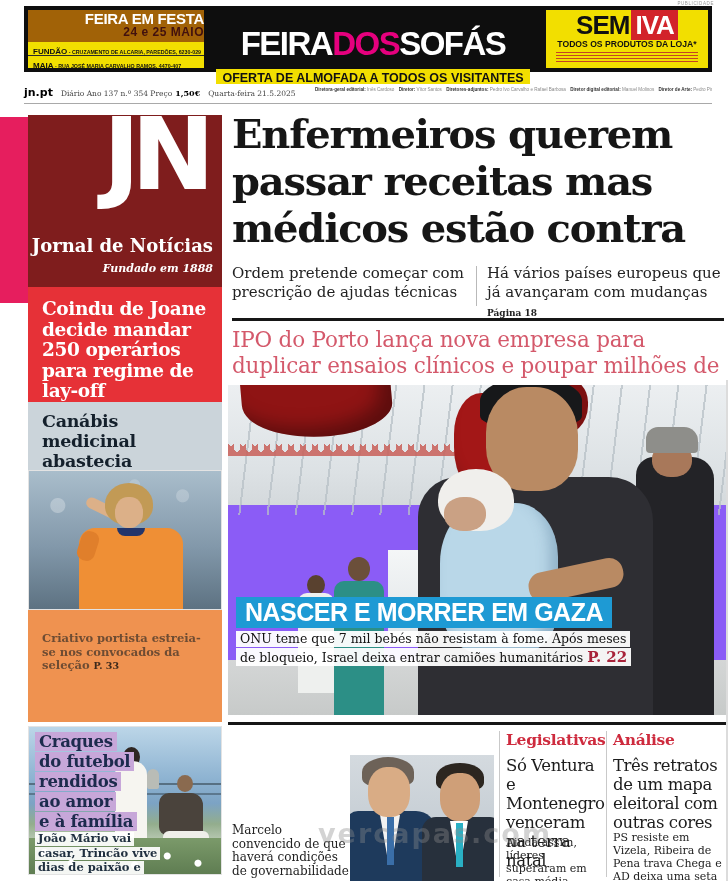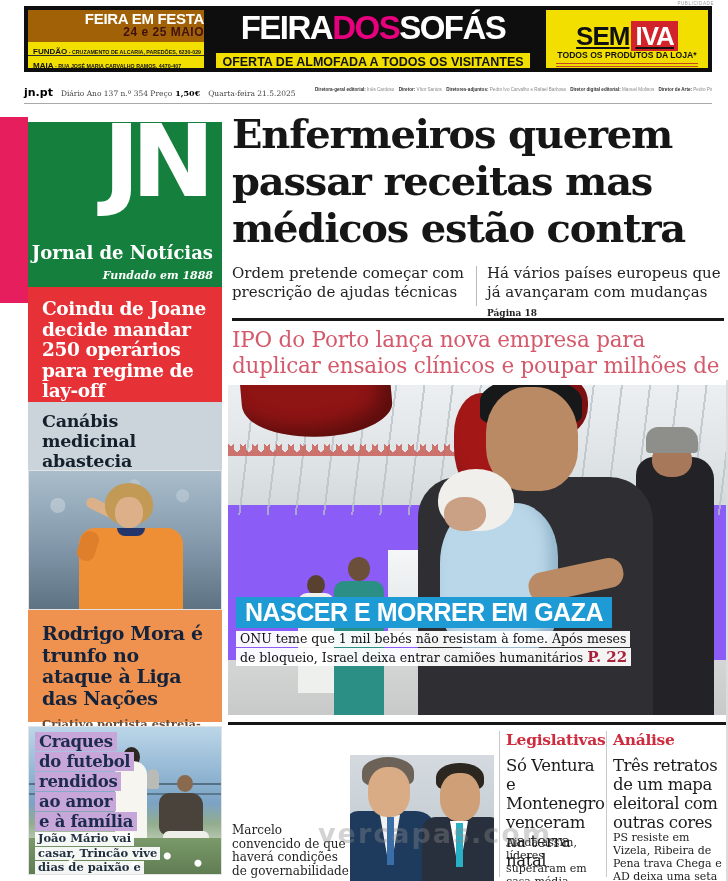--- a/index.html
+++ b/index.html
@@ -15,46 +15,46 @@
   .ad-banner { position:absolute; left:24px; top:6px; width:688px; height:66px; background:#0e0e0e; }
   .ad-left { position:absolute; left:4px; top:4px; width:176px; height:58px; overflow:hidden; }
   .ad-left-red { height:32px; background:#a16207; text-align:right; padding-top:1px; }
   .ad-left-title { font:900 15px/15px "Liberation Sans", sans-serif; color:#fff; letter-spacing:-.3px; }
   .ad-left-dates { font:900 12px/13px "Liberation Sans", sans-serif; color:#42110e; letter-spacing:.5px; }
   .ad-left-yellow { height:26px; background:#f2df00; }
   .venue-row { height:13px; line-height:13px; padding-left:5px; white-space:nowrap; border-top:1px solid #2a2a2a; }
   .venue-row:first-child { border-top:none; }
   .venue-name { font:900 8px "Liberation Sans", sans-serif; color:#111; }
   .venue-addr { font:700 5.3px "Liberation Sans", sans-serif; color:#111; }
-  .ad-center { position:absolute; left:184px; top:4px; width:330px; height:58px; text-align:center; }
+  .ad-center { position:absolute; left:184px; top:20px; width:330px; height:58px; text-align:center; }
   .ad-center-title { font:900 33px/36px "Liberation Sans", sans-serif; color:#fff; letter-spacing:-1.5px; white-space:nowrap; }
   .ad-center-title .dos { color:#e6007e; }
   .ad-center-offer { position:absolute; left:8px; right:8px; bottom:0; height:15px; background:#f2df00;
                      font:800 12.5px/19px "Liberation Sans", sans-serif; color:#111; white-space:nowrap; }
   .ad-right { position:absolute; right:4px; top:4px; width:162px; height:58px; background:#f2df00; text-align:center; overflow:hidden; }
-  .semiva { font:900 26px/28px "Liberation Sans", sans-serif; letter-spacing:-1px; color:#111; padding-top:12px; white-space:nowrap;text-decoration:underline; }
+  .semiva { font:900 26px/28px "Liberation Sans", sans-serif; letter-spacing:-1px; color:#111; padding-top:1px; white-space:nowrap; }
   .semiva .iva { background:#d2232a; color:#fff; padding:0 4px; margin-left:2px; }
   .ad-right-tagline { font:900 8.6px/10px "Liberation Sans", sans-serif; color:#111; }
   .ad-right-fine { margin:3px 10px 0; height:11px;
                    background:repeating-linear-gradient(180deg, rgba(190,40,40,.85) 0 1px, transparent 1px 3px); }
 
   
   .masthead { position:absolute; left:24px; top:81px; width:688px; height:20px; }
   .mh-site { font:800 11px "DejaVu Sans", sans-serif; color:#000; margin-right:8px; }
   .mh-ed { font:400 7.5px "DejaVu Serif", serif; color:#444; }
   .mh-price { font:700 8px "DejaVu Serif", serif; color:#000; margin:0 8px 0 3px; }
   .mh-date { font:400 7.5px "DejaVu Serif", serif; color:#444; }
   .mh-credits { position:absolute; right:0; top:6px; width:400px; overflow:hidden; white-space:nowrap;
                 text-align:right; font:400 4.6px "Liberation Sans", sans-serif; color:#8a8a8a; }
   .mh-credits b { color:#333; margin-left:3px; }
   .mh-rule { position:absolute; left:24px; top:103px; width:688px; height:1px; background:#a9a9a9; }
 
   
   .brand-stripe { position:absolute; left:0; top:117px; width:28px; height:186px; background:#e61e5e; }
-  .brand-block { position:absolute; left:28px; top:122px; width:194px; height:172px; background:#15803d; color:#fff; }
+  .brand-block { position:absolute; left:28px; top:115px; width:194px; height:172px; background:#7f1d1d; color:#fff; }
   .brand-initials { position:absolute; right:16px; top:-10px; font:800 100px/100px "DejaVu Sans", sans-serif; letter-spacing:-9px; }
   .brand-name { position:absolute; right:9px; bottom:31px; font:700 18px "DejaVu Serif", serif; white-space:nowrap; }
   .brand-founded { position:absolute; right:9px; bottom:12px; font:italic 700 11px "DejaVu Serif", serif; }
 
   
   .coindu { position:absolute; left:28px; top:287px; width:194px; height:115px; background:#e63137; color:#fff; padding:12px 8px 0 14px; }
   .coindu-hl { font:700 18.5px/20.5px "DejaVu Serif", serif; letter-spacing:-.4px; }
   .coindu-sub { margin-top:8px; font:700 11.5px/13.5px "DejaVu Serif", serif; color:#f6c0c4; }
   .coindu-page { font:700 9.5px "DejaVu Serif", serif; color:#ffd9dc; }
 
@@ -253,21 +253,20 @@
     <div class="pp-bokeh"></div>
     <div class="pp-torso"></div>
     <div class="pp-sleeve"></div>
     <div class="pp-collar"></div>
     <div class="pp-arm"></div>
     <div class="pp-hair"></div>
     <div class="pp-face"></div>
   </div>
 
   <div class="mora">
-    <div class="mora-hl">Rodrigo Mora é trunfo no ataque à Liga das Nações</div>
     <div class="mora-sub"><span>Criativo portista estreia-se nos convocados da seleção </span><span class="mora-page">P. 33</span></div>
   </div>
 
   <div class="proposal">
     <div class="prop-sky"></div>
     <div class="prop-rail"></div>
     <div class="prop-rail2"></div>
     <div class="prop-woman-head"></div>
     <div class="prop-woman"></div>
     <div class="prop-trophy"></div>
@@ -314,21 +313,21 @@
     <div class="gz-right-cap"></div>
     <div class="gz-man-body"></div>
     <div class="gz-man-hair"></div>
     <div class="gz-man-head"></div>
     <div class="gz-baby-body"></div>
     <div class="gz-baby-head"></div>
     <div class="gz-baby-face"></div>
     <div class="gz-man-arm"></div>
     <div class="gz-banner">NASCER E MORRER EM GAZA</div>
     <div class="gz-caption">
-      <div class="gz-cap-line">ONU teme que 1 mil bebés não resistam à fome. Após meses</div>
+      <div class="gz-cap-line">ONU teme que 7 mil bebés não resistam à fome. Após meses</div>
       <div class="gz-cap-line">
           <span>de bloqueio, Israel deixa entrar camiões humanitários </span>
           <span class="page-red">P. 22</span>
         </div>
     </div>
   </div>
 
   <div class="rule-bottom"></div>
   <div class="bdiv bdiv1"></div>
   <div class="bdiv bdiv2"></div>

